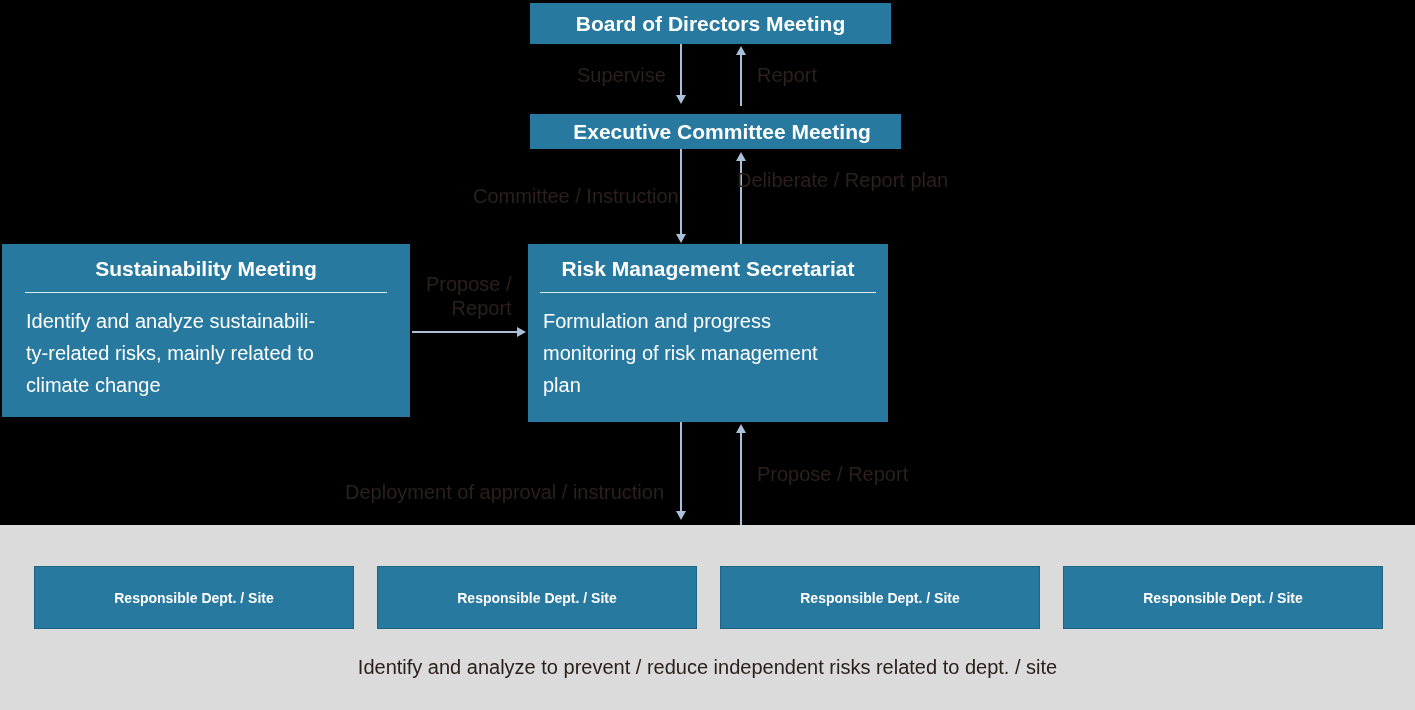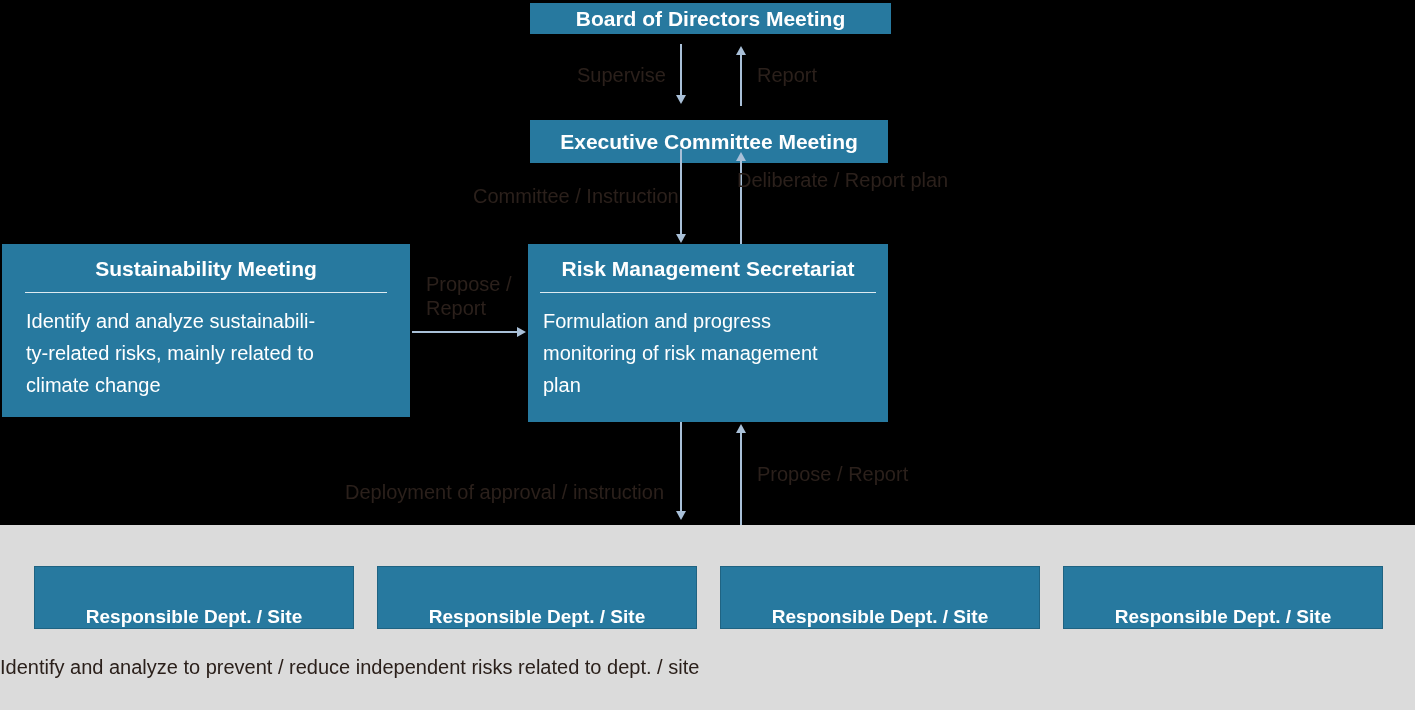--- a/index.html
+++ b/index.html
@@ -7,22 +7,22 @@
     position:relative;width:1415px;height:710px;overflow:hidden;
     background:var(--background,#000);
     font-family:"Liberation Sans", sans-serif;
   }
   .footer-band{position:absolute;left:0;top:525px;width:1415px;height:185px;background:var(--footer_bg,#dbdbdb);}
   .node{
     position:absolute;background:var(--box_blue,#27799f);color:#fff;
     display:flex;align-items:center;justify-content:center;
     font-weight:bold;font-size:21px;
   }
-  #board{left:530px;top:3px;width:361px;height:31px;}
-  #exec{left:530px;top:120px;width:358px;height:43px;}
+  #board{left:530px;top:3px;width:361px;height:41px;}
+  #exec{left:530px;top:114px;width:358px;height:35px;padding-left:13px;}
   .panel{position:absolute;background:var(--box_blue,#27799f);color:#fff;}
   #sus{left:2px;top:244px;width:408px;height:173px;}
   #rms{left:528px;top:244px;width:360px;height:178px;}
   .panel-title{
     font-weight:bold;font-size:21px;text-align:center;
     padding:13px 0 11px;border-bottom:1px solid rgba(255,255,255,0.85);
   }
   #sus .panel-title{margin:0 23px;}
   #rms .panel-title{margin:0 12px;}
   .panel-body{font-size:20px;line-height:32px;padding-top:12px;white-space:pre-line;}
@@ -34,30 +34,30 @@
     border-left:5px solid transparent;border-right:5px solid transparent;
     border-top:9px solid var(--arrow,#a9c0d8);}
   .head-up{position:absolute;width:0;height:0;
     border-left:5px solid transparent;border-right:5px solid transparent;
     border-bottom:9px solid var(--arrow,#a9c0d8);}
   .head-right{position:absolute;width:0;height:0;
     border-top:5px solid transparent;border-bottom:5px solid transparent;
     border-left:9px solid var(--arrow,#a9c0d8);}
   .arrow-label{
     position:absolute;color:var(--text_dark,#2b201b);
-    font-size:20px;line-height:24px;white-space:pre-line;
+    font-size:20px;line-height:24px;white-space:pre-line;text-align:right;
   }
   .dept{
     position:absolute;top:566px;width:320px;height:63px;box-sizing:border-box;
     background:var(--box_blue,#27799f);border:1px solid rgba(0,0,0,0.18);
-    color:#fff;font-weight:bold;font-size:19px;
-    display:flex;align-items:flex-end;justify-content:center;
+    color:#fff;font-weight:bold;font-size:14px;
+    display:flex;align-items:center;justify-content:center;
   }
   .caption{
-    position:absolute;top:656px;left:0;width:1415px;text-align:left;
+    position:absolute;top:656px;left:0;width:1415px;text-align:center;
     font-size:20px;color:var(--text_dark,#2b201b);
   }
 </style>
 </head>
 <body>
 
 <div id="root">
 
   <div class="footer-band"></div>
 

